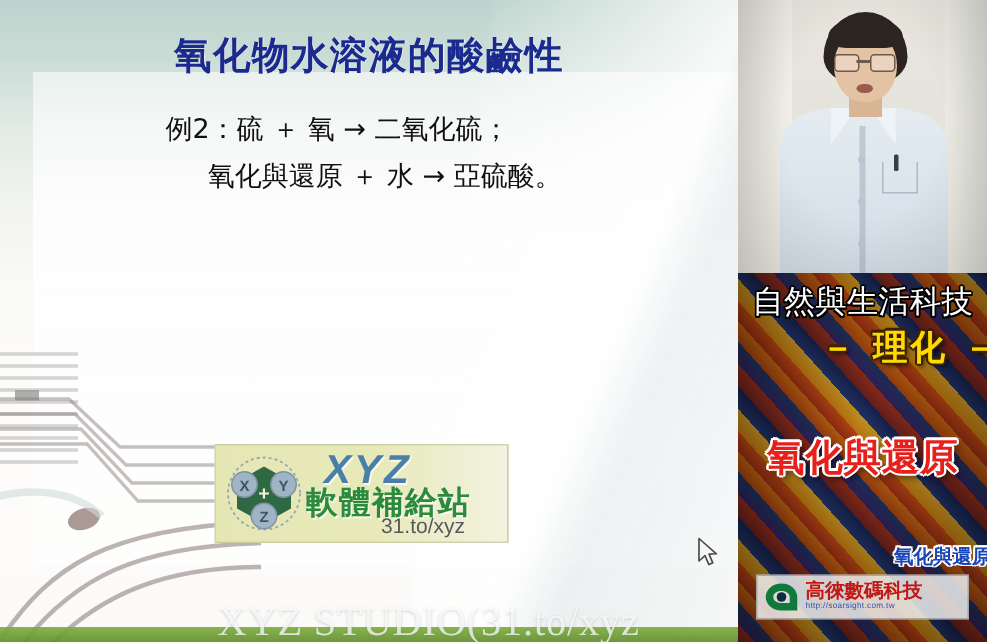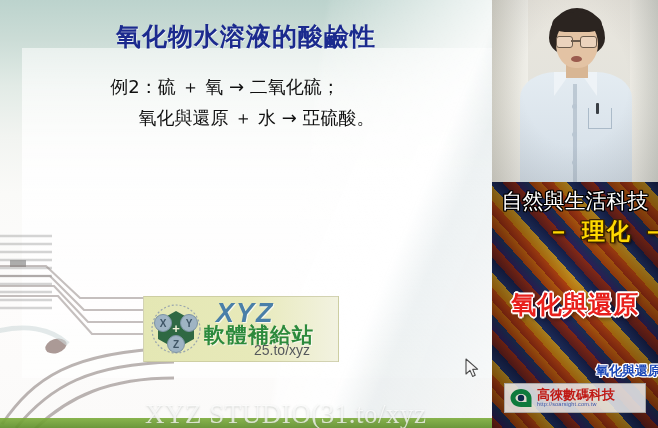--- a/index.html
+++ b/index.html
@@ -459,21 +459,21 @@
         <circle cx="13" cy="20" r="8.5" fill="#9fb4c4" stroke="#7d93a4" stroke-width="1"></circle>
         <circle cx="39" cy="20" r="8.5" fill="#9fb4c4" stroke="#7d93a4" stroke-width="1"></circle>
         <circle cx="26" cy="41" r="8.5" fill="#9fb4c4" stroke="#7d93a4" stroke-width="1"></circle>
         <text x="13" y="24" font-family="Liberation Sans, sans-serif" font-size="10" font-weight="bold" fill="#3f5566" text-anchor="middle">X</text>
         <text x="39" y="24" font-family="Liberation Sans, sans-serif" font-size="10" font-weight="bold" fill="#3f5566" text-anchor="middle">Y</text>
         <text x="26" y="45" font-family="Liberation Sans, sans-serif" font-size="10" font-weight="bold" fill="#3f5566" text-anchor="middle">Z</text>
         <text x="26" y="30" font-family="Liberation Sans, sans-serif" font-size="13" font-weight="bold" fill="#f2f0d8" text-anchor="middle">+</text>
       </svg>
       <div id="xyz-cn">軟體補給站</div>
       <div id="xyz-word">XYZ</div>
-      <div id="xyz-url">25.to/xyz</div>
+      <div id="xyz-url">31.to/xyz</div>
     </div>
 
     <div id="studio-text">XYZ STUDIO(31.to/xyz</div>
 
     <svg id="cursor" viewBox="0 0 14 20">
       <path d="M1,1 L1,16 L5,12.4 L7.6,18.4 L10.2,17.2 L7.7,11.4 L12.6,11.2 Z" fill="#f5f5f5" stroke="#4a4a4a" stroke-width="1.1" stroke-linejoin="round"></path>
     </svg>
   </div>
 
   <div id="right-col">

